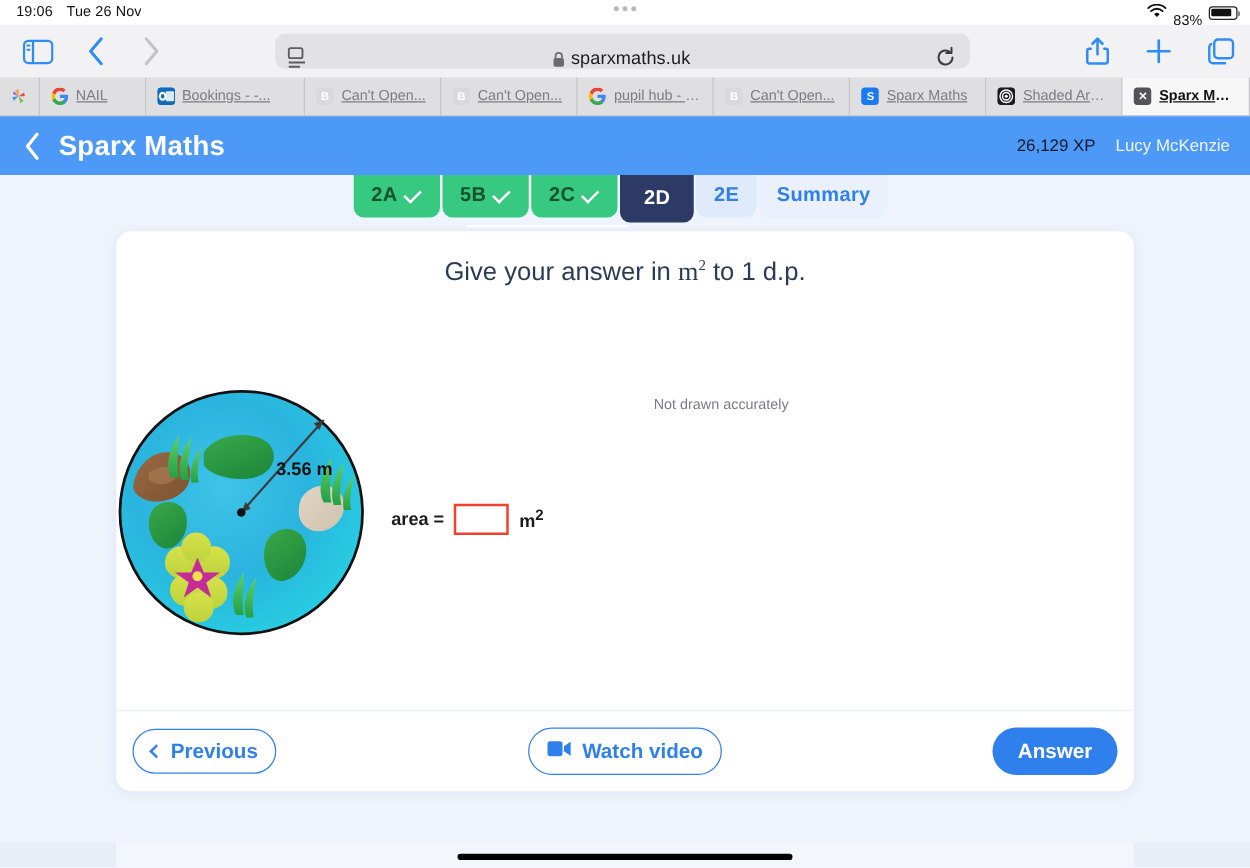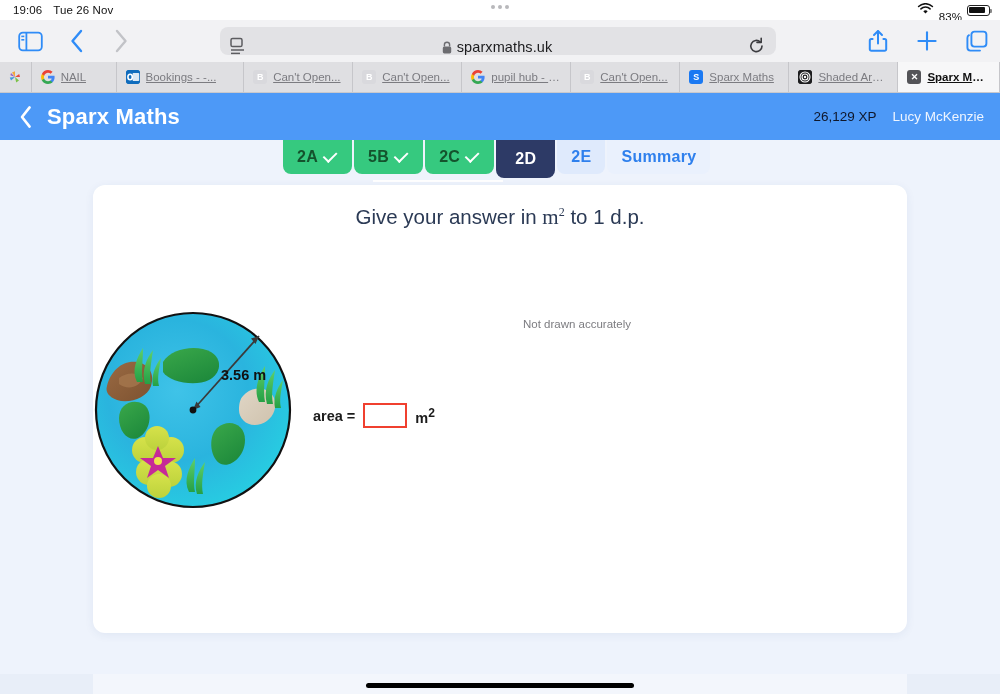--- a/index.html
+++ b/index.html
@@ -477,19 +477,37 @@
           <div class="answerrow">
             <span class="answerlabel">area =</span>
             <input class="answerbox" type="text" value="" placeholder="" style="">
             <span class="answerunit"><span>m</span><sup>2</sup></span>
           </div>
           <div class="notdrawn">Not drawn accurately</div>
         </div>
 
       </div>
 
+      <div class="cardfoot">
+        <div class="btn btn-prev">
+          <span class="chev-left"></span>
+          <span>Previous</span>
+        </div>
+        <div class="btn btn-video">
+          <span>
+            <svg width="20" height="14" viewBox="0 0 20 14">
+                <rect x="0.5" y="1" width="12" height="12" rx="2.2" fill="#2f80ed"></rect>
+                <polygon points="13.6,5 19,1.4 19,12.6 13.6,9" fill="#2f80ed"></polygon>
+              </svg>
+          </span>
+          <span>Watch video</span>
+        </div>
+        <div class="btn btn-answer">
+          <span>Answer</span>
+        </div>
+      </div>
     </div>
 
     <div class="pagefooterstrip"></div>
     <div class="pagefooterstrip inner"></div>
     <div class="homebar"></div>
   </div>
 </div>
 
 </body></html>

